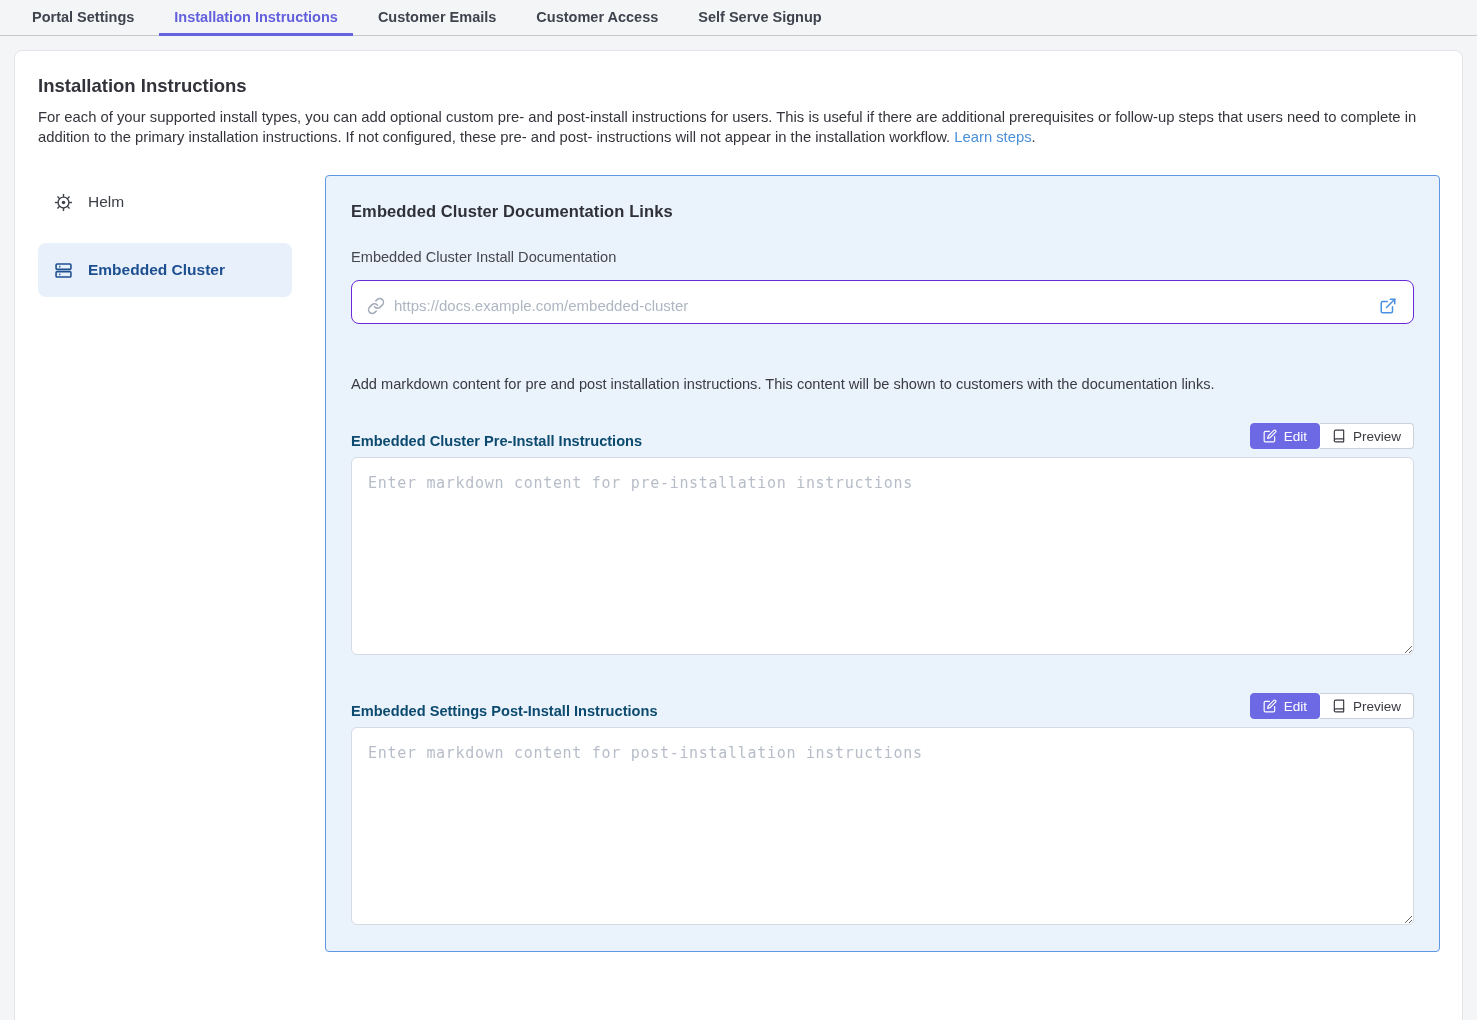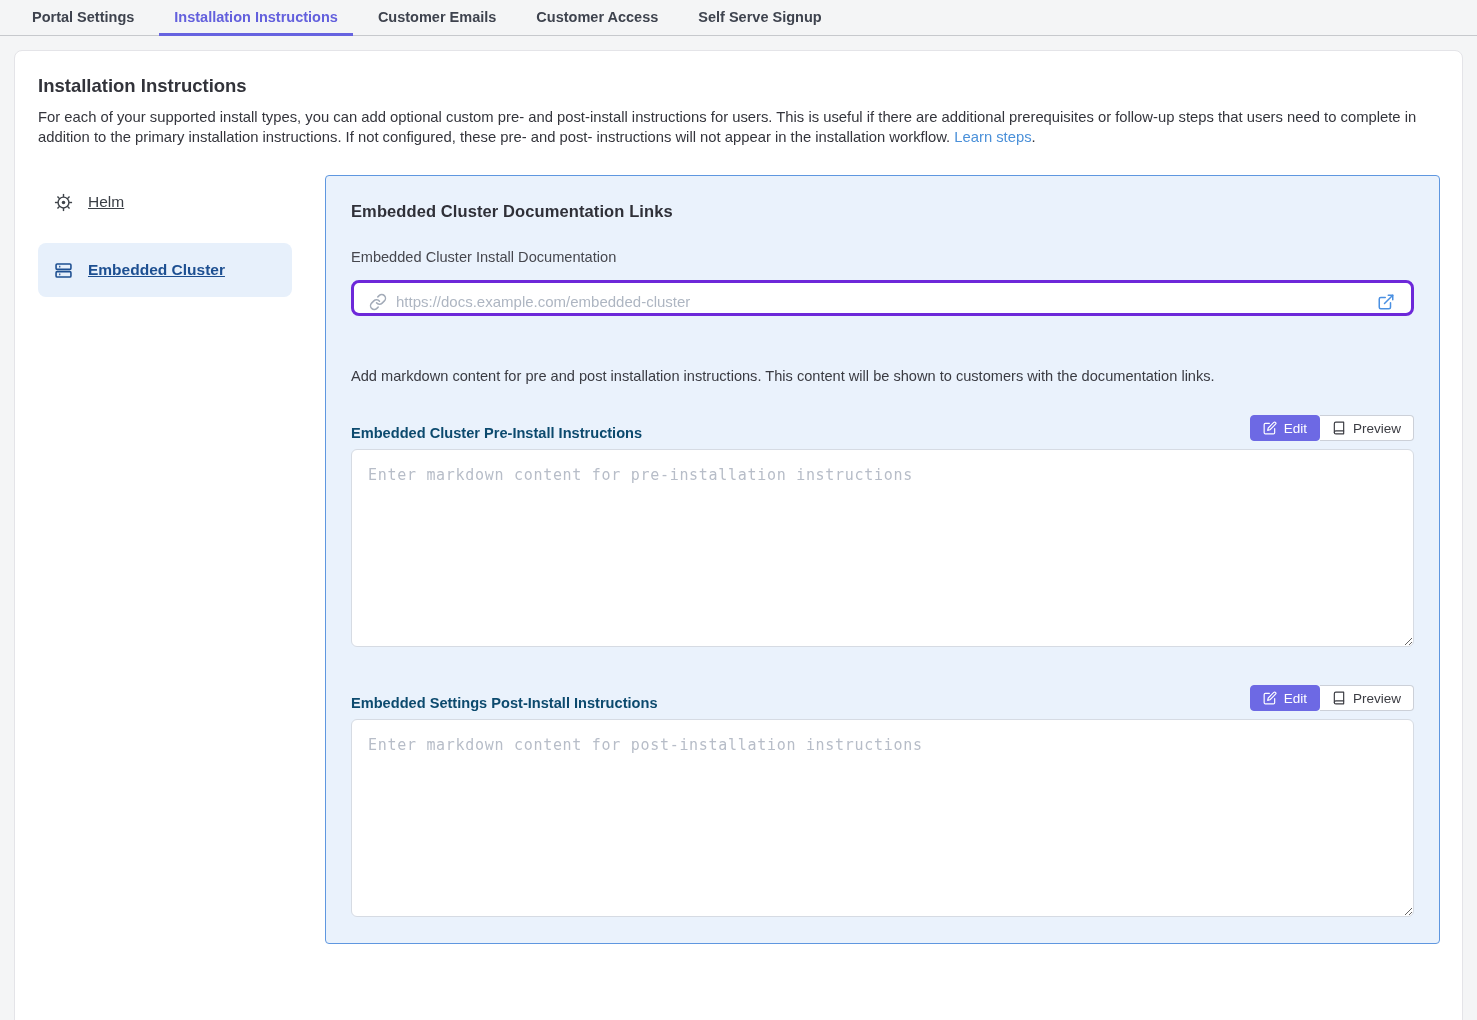--- a/index.html
+++ b/index.html
@@ -67,21 +67,20 @@
   .side-nav { width: 254px; flex: none; margin-right: 33px; }
   .side-item {
     display: flex; align-items: center;
     height: 54px;
     padding: 0 14px;
     border-radius: 8px;
     font-size: 15.5px;
     color: #3b3f46;
     cursor: pointer;
     margin-bottom: 14px;
-    text-decoration: underline;
   }
   .side-item .si-icon { width: 22px; height: 22px; margin-right: 14px; flex: none; display:flex; align-items:center; justify-content:center; }
   .side-item.selected {
     background: #e7f0fb;
     color: #1d4f91;
     font-weight: 600;
   }
   
   .panel {
     flex: 1;
@@ -97,23 +96,23 @@
     letter-spacing: 0.1px;
   }
   .field-label {
     font-size: 14.6px;
     font-weight: 600;
     color: #0c4a6e;
   }
   .doc-label { margin-top: 28px; font-weight: 500; color: #46474e; }
   .url-input-wrap {
     margin-top: 15px;
-    height: 36px;
+    height: 44px;
     background: #ffffff;
-    border: 3px solid #6d28d9;
+    border: 1px solid #6d28d9;
     border-radius: 8px;
     display: flex; align-items: center;
     padding: 7px 14px 0 15px;
   }
   .url-input-wrap .link-ic { flex: none; margin-right: 9px; display:flex; }
   .url-input {
     flex: 1;
     border: none; outline: none;
     font-size: 15px;
     color: #3c3d44;

